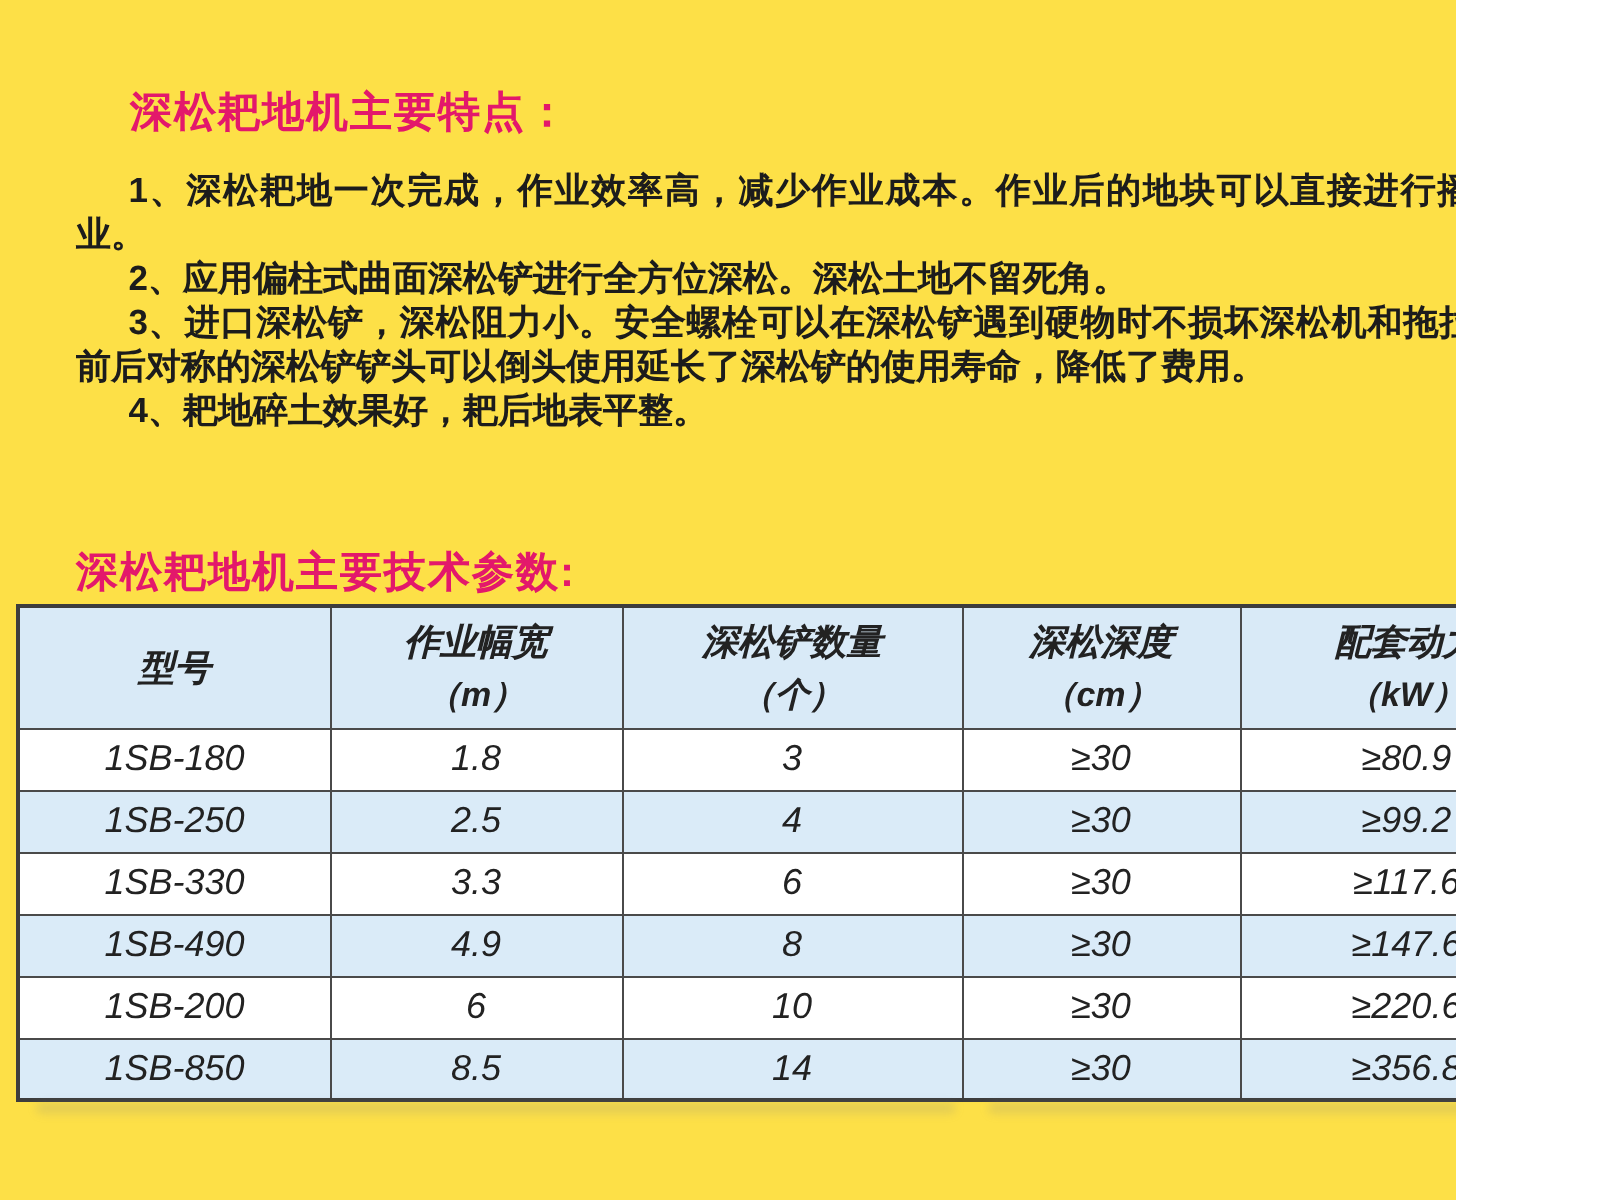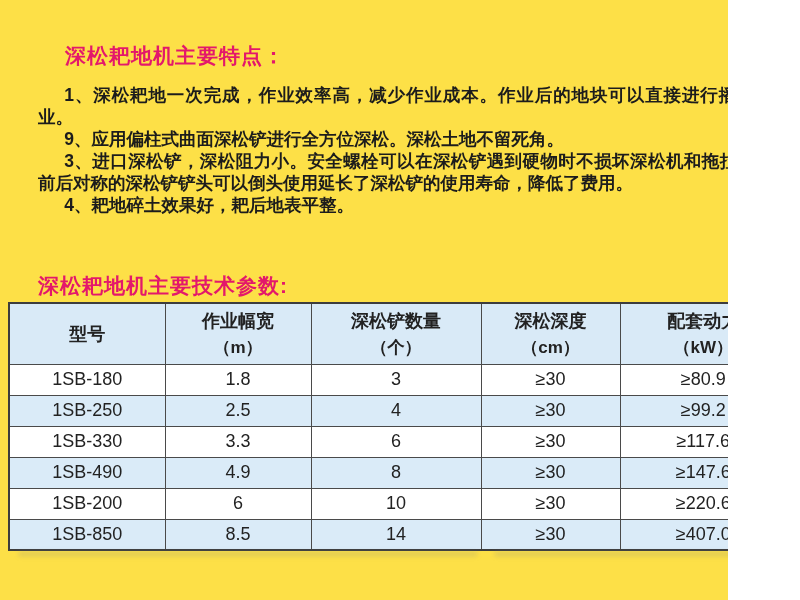--- a/index.html
+++ b/index.html
@@ -54,21 +54,21 @@
     border-collapse: collapse;
     table-layout: fixed;
     background: #ffffff;
   }
   .spec-table th, .spec-table td {
     border: 1px solid #4a4a4a;
     text-align: center;
     vertical-align: middle;
     color: #222222;
   }
-  .spec-table { border: 2px solid #3d3d3d; }
+  .spec-table { border: 2px solid #3d3d3d; font-style: italic; }
   .spec-table thead th {
     height: 61px;
     background: #d9eaf7;
     font-size: 18px;
     font-weight: 600;
     padding: 0;
   }
   .th-inner {
     display: flex;
     flex-direction: column;
@@ -101,21 +101,21 @@
 </style>
 </head>
 <body>
 
 <div class="page">
 
   <div class="features-heading">深松耙地机主要特点：</div>
 
   <div class="features-body">
     <p>1、深松耙地一次完成，作业效率高，减少作业成本。作业后的地块可以直接进行播种作业。</p>
-    <p>9、应用偏柱式曲面深松铲进行全方位深松。深松土地不留死角。</p>
+    <p>2、应用偏柱式曲面深松铲进行全方位深松。深松土地不留死角。</p>
     <p>3、进口深松铲，深松阻力小。安全螺栓可以在深松铲遇到硬物时不损坏深松机和拖拉机。前后对称的深松铲铲头可以倒头使用延长了深松铲的使用寿命，降低了费用。</p>
     <p>4、耙地碎土效果好，耙后地表平整。</p>
   </div>
 
   <div class="specs-heading">深松耙地机主要技术参数:</div>
 
   <table class="spec-table">
     <colgroup>
       <col class="col-model">
       <col class="col-width">
@@ -190,21 +190,21 @@
         <td>6</td>
         <td>10</td>
         <td>≥30</td>
         <td>≥220.6</td>
       </tr>
       <tr class="alt">
         <td>1SB-850</td>
         <td>8.5</td>
         <td>14</td>
         <td>≥30</td>
-        <td>≥407.0</td>
+        <td>≥356.8</td>
       </tr>
     </tbody>
   </table>
 
   <div class="table-shadow left"></div>
   <div class="table-shadow right"></div>
 
 </div>
 
 </body></html>

